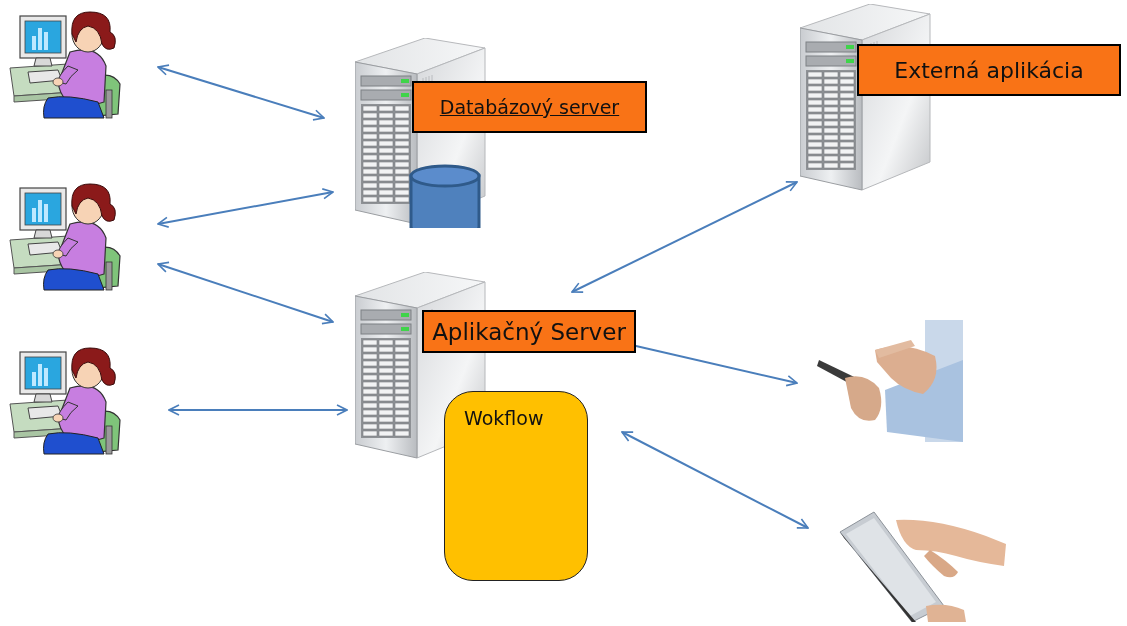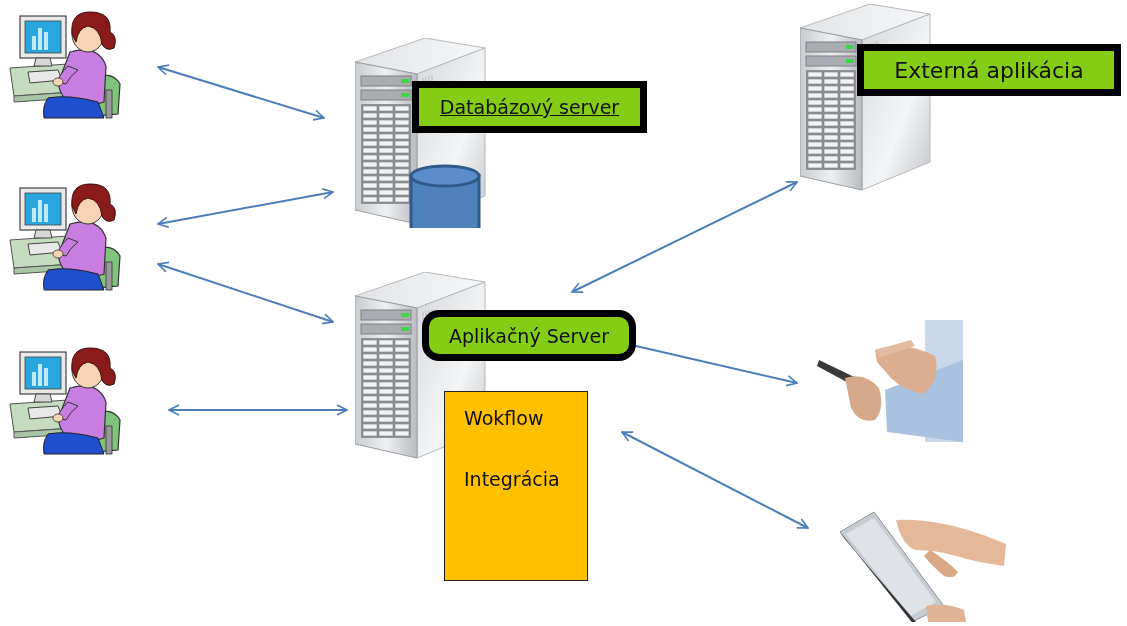--- a/index.html
+++ b/index.html
@@ -1,21 +1,21 @@
 <!DOCTYPE html>
 <html><head>
 <meta charset="utf-8">
 <style>
   html, body { margin:0; padding:0; background:#ffffff; }
   body { width:1127px; height:626px; position:relative; overflow:hidden; font-family:"DejaVu Sans", sans-serif; }
   .abs { position:absolute; }
-  .label-box { position:absolute; background:#84cc16; border:7px solid #000000; color:#111; font-family:"DejaVu Sans", sans-serif; display:flex; align-items:center; justify-content:center; white-space:nowrap; box-sizing:border-box; }
+  .label-box { position:absolute; background:#f97316; border:2px solid #000000; color:#111; font-family:"DejaVu Sans", sans-serif; display:flex; align-items:center; justify-content:center; white-space:nowrap; box-sizing:border-box; }
   #db-label { left:412px; top:81px; width:235px; height:52px; font-size:19px;text-decoration:underline; }
   #ext-label { left:857px; top:44px; width:264px; height:52px; font-size:22px; }
-  #app-label { left:422px; top:310px; width:214px; height:51px; font-size:19px;border-radius:17px; }
+  #app-label { left:422px; top:310px; width:214px; height:43px; font-size:23px; }
   #modules { position:absolute; left:444px; top:391px; width:144px; height:190px; background:#ffc000; border:1px solid #222; box-sizing:border-box; padding:12px 0 0 19px; font-family:"DejaVu Sans", sans-serif; font-size:19px; color:#111; }
   #modules .mod { height:61px; line-height:28px; }
   svg.overlay { position:absolute; left:0; top:0; }
 </style>
 </head>
 <body>
 
 <svg width="0" height="0" style="position:absolute">
   <defs>
     <linearGradient id="srvFront" x1="0" x2="1" y1="0" y2="0">
@@ -187,16 +187,15 @@
     <line x1="572" y1="292" x2="797" y2="182" marker-start="url(#arr)" marker-end="url(#arr)"></line>
     <line x1="623" y1="343" x2="797" y2="383" marker-start="url(#arr)" marker-end="url(#arr)"></line>
     <line x1="622" y1="432" x2="808" y2="528" marker-start="url(#arr)" marker-end="url(#arr)"></line>
   </g>
 </svg>
 
 <div id="db-label" class="label-box">Databázový server</div>
 <div id="ext-label" class="label-box">Externá  aplikácia</div>
 <div id="app-label" class="label-box">Aplikačný Server</div>
 
-<div id="modules" style="background: rgb(255, 192, 0);">
+<div id="modules" style="background: rgb(255, 192, 0); border-radius: 29px;">
   <div class="mod">Wokflow</div>
-  <div class="mod">Integrácia</div>
 </div>
 
 </body></html>

